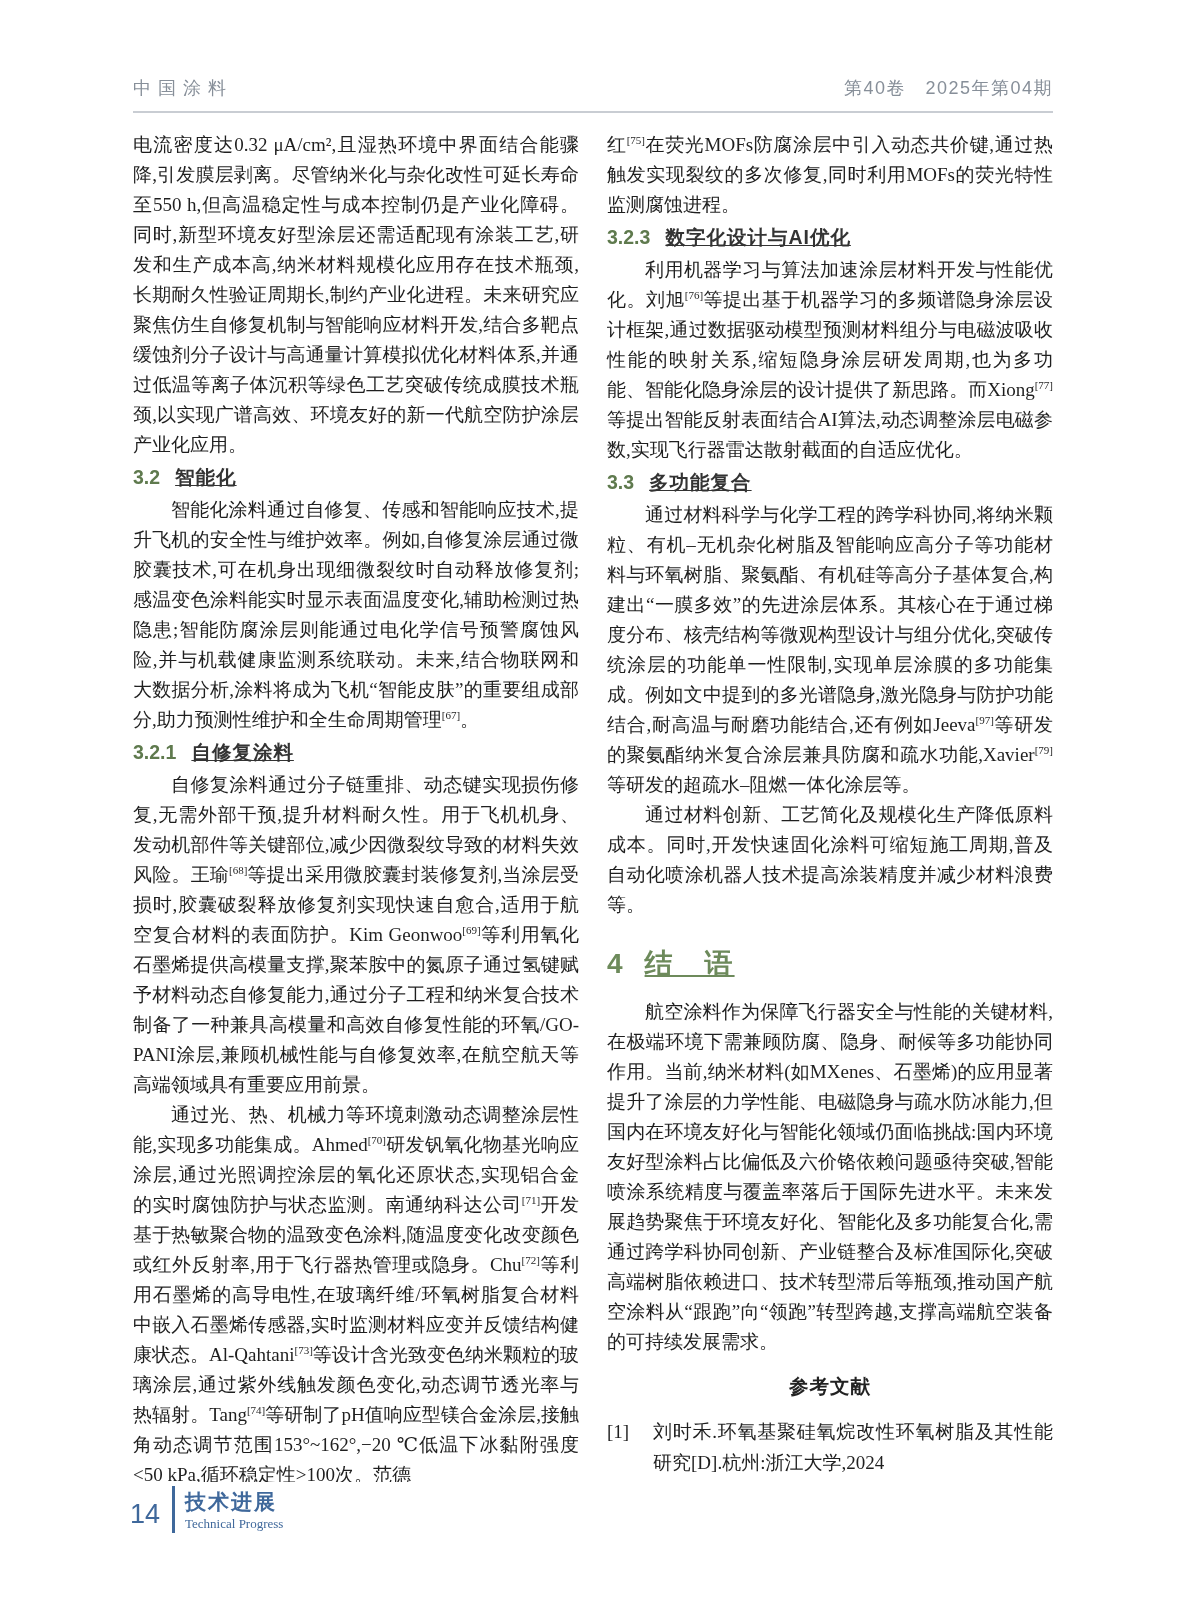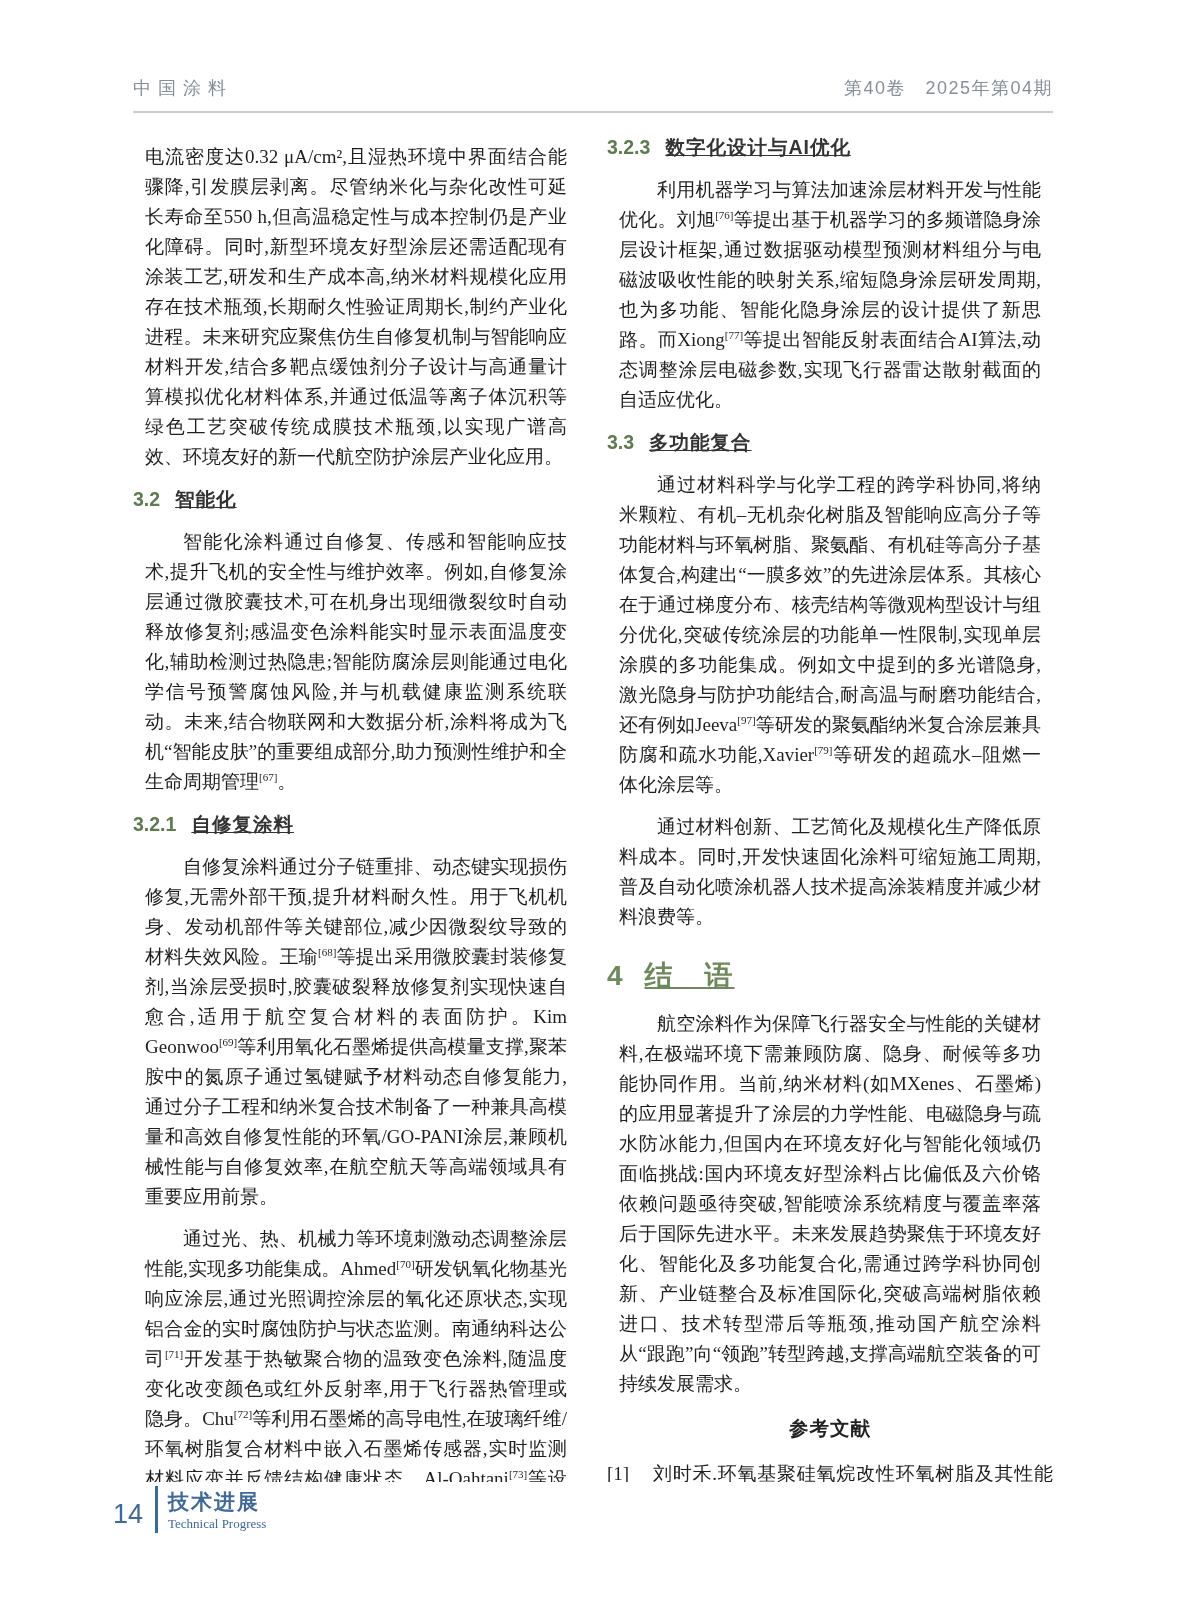--- a/index.html
+++ b/index.html
@@ -19,21 +19,21 @@
     color:#878f99; font-size:18px;
   }
   .journal { letter-spacing:7px; }
   .issue { letter-spacing:1.5px; }
   .columns {
     position:absolute; left:133px; top:130px; width:920px; height:1352px;
     display:flex; gap:28px; overflow:hidden;
   }
   .col { width:446px; flex:none; }
   .body-p {
-    font-size:19px; line-height:30px; margin:12px;
+    font-size:19px; line-height:30px; margin:0;
     text-align:justify; text-justify:inter-ideograph; color:#1f1f1f;
   }
   .indent { text-indent:2em; }
   .sec {
     margin:2px 0 2px 0; font-family:"Liberation Sans","DejaVu Sans",sans-serif;
     font-size:19.5px; line-height:31px; font-weight:bold;
   }
   .sec-num { color:#5f7a4e; margin-right:15px; }
   .sec-title { color:#333333; letter-spacing:1px;text-decoration:underline; }
   .sec-big { font-size:28px; line-height:38px; margin:25px 0 14px 0; }
@@ -42,21 +42,21 @@
   sup.ref-sup { font-size:11px; line-height:0; vertical-align:7px; letter-spacing:0; }
   .refs-title {
     text-align:center; font-family:"Liberation Sans","DejaVu Sans",sans-serif;
     font-weight:bold; font-size:19.5px; color:#222222; margin:16px 0 17px 0;
     letter-spacing:1px;
   }
   .ref-item { display:flex; font-size:19px; line-height:30.5px; color:#1f1f1f; }
   .ref-label { width:46px; flex:none; }
   .ref-text { flex:1; text-align:justify; }
   .page-footer {
-    position:absolute; left:113px; top:1486px;
+    position:absolute; left:130px; top:1486px;
     display:flex; align-items:flex-end; color:#3f689b;
   }
   .page-num {
     font-family:"Liberation Sans","DejaVu Sans",sans-serif;
     font-size:27px; line-height:27px; margin-bottom:5px;
   }
   .footer-bar { width:3px; height:47px; background:#3f689b; margin:0 10px 0 12px; flex:none; }
   .footer-sec { display:flex; flex-direction:column; }
   .footer-cn {
     font-family:"Liberation Sans","DejaVu Sans",sans-serif;
@@ -83,20 +83,21 @@
       </div>
       <p class="body-p indent">智能化涂料通过自修复、传感和智能响应技术,提升飞机的安全性与维护效率。例如,自修复涂层通过微胶囊技术,可在机身出现细微裂纹时自动释放修复剂;感温变色涂料能实时显示表面温度变化,辅助检测过热隐患;智能防腐涂层则能通过电化学信号预警腐蚀风险,并与机载健康监测系统联动。未来,结合物联网和大数据分析,涂料将成为飞机“智能皮肤”的重要组成部分,助力预测性维护和全生命周期管理<sup class="ref-sup">[67]</sup>。</p>
       <div class="sec">
         <span class="sec-num">3.2.1</span><span class="sec-title">自修复涂料</span>
       </div>
       <p class="body-p indent">自修复涂料通过分子链重排、动态键实现损伤修复,无需外部干预,提升材料耐久性。用于飞机机身、发动机部件等关键部位,减少因微裂纹导致的材料失效风险。王瑜<sup class="ref-sup">[68]</sup>等提出采用微胶囊封装修复剂,当涂层受损时,胶囊破裂释放修复剂实现快速自愈合,适用于航空复合材料的表面防护。Kim Geonwoo<sup class="ref-sup">[69]</sup>等利用氧化石墨烯提供高模量支撑,聚苯胺中的氮原子通过氢键赋予材料动态自修复能力,通过分子工程和纳米复合技术制备了一种兼具高模量和高效自修复性能的环氧/GO-PANI涂层,兼顾机械性能与自修复效率,在航空航天等高端领域具有重要应用前景。</p>
       <p class="body-p indent">通过光、热、机械力等环境刺激动态调整涂层性能,实现多功能集成。Ahmed<sup class="ref-sup">[70]</sup>研发钒氧化物基光响应涂层,通过光照调控涂层的氧化还原状态,实现铝合金的实时腐蚀防护与状态监测。南通纳科达公司<sup class="ref-sup">[71]</sup>开发基于热敏聚合物的温致变色涂料,随温度变化改变颜色或红外反射率,用于飞行器热管理或隐身。Chu<sup class="ref-sup">[72]</sup>等利用石墨烯的高导电性,在玻璃纤维/环氧树脂复合材料中嵌入石墨烯传感器,实时监测材料应变并反馈结构健康状态。Al-Qahtani<sup class="ref-sup">[73]</sup>等设计含光致变色纳米颗粒的玻璃涂层,通过紫外线触发颜色变化,动态调节透光率与热辐射。Tang<sup class="ref-sup">[74]</sup>等研制了pH值响应型镁合金涂层,接触角动态调节范围153°~162°,−20 ℃低温下冰黏附强度&lt;50 kPa,循环稳定性&gt;100次。范德</p>
     </div>
 
     <div class="col">
+      <p class="body-p">红<sup class="ref-sup">[75]</sup>在荧光MOFs防腐涂层中引入动态共价键,通过热触发实现裂纹的多次修复,同时利用MOFs的荧光特性监测腐蚀进程。</p>
       <div class="sec">
         <span class="sec-num">3.2.3</span><span class="sec-title">数字化设计与AI优化</span>
       </div>
       <p class="body-p indent">利用机器学习与算法加速涂层材料开发与性能优化。刘旭<sup class="ref-sup">[76]</sup>等提出基于机器学习的多频谱隐身涂层设计框架,通过数据驱动模型预测材料组分与电磁波吸收性能的映射关系,缩短隐身涂层研发周期,也为多功能、智能化隐身涂层的设计提供了新思路。而Xiong<sup class="ref-sup">[77]</sup>等提出智能反射表面结合AI算法,动态调整涂层电磁参数,实现飞行器雷达散射截面的自适应优化。</p>
       <div class="sec">
         <span class="sec-num">3.3</span><span class="sec-title">多功能复合</span>
       </div>
       <p class="body-p indent">通过材料科学与化学工程的跨学科协同,将纳米颗粒、有机–无机杂化树脂及智能响应高分子等功能材料与环氧树脂、聚氨酯、有机硅等高分子基体复合,构建出“一膜多效”的先进涂层体系。其核心在于通过梯度分布、核壳结构等微观构型设计与组分优化,突破传统涂层的功能单一性限制,实现单层涂膜的多功能集成。例如文中提到的多光谱隐身,激光隐身与防护功能结合,耐高温与耐磨功能结合,还有例如Jeeva<sup class="ref-sup">[97]</sup>等研发的聚氨酯纳米复合涂层兼具防腐和疏水功能,Xavier<sup class="ref-sup">[79]</sup>等研发的超疏水–阻燃一体化涂层等。</p>
       <p class="body-p indent">通过材料创新、工艺简化及规模化生产降低原料成本。同时,开发快速固化涂料可缩短施工周期,普及自动化喷涂机器人技术提高涂装精度并减少材料浪费等。</p>
       <div class="sec sec-big">

